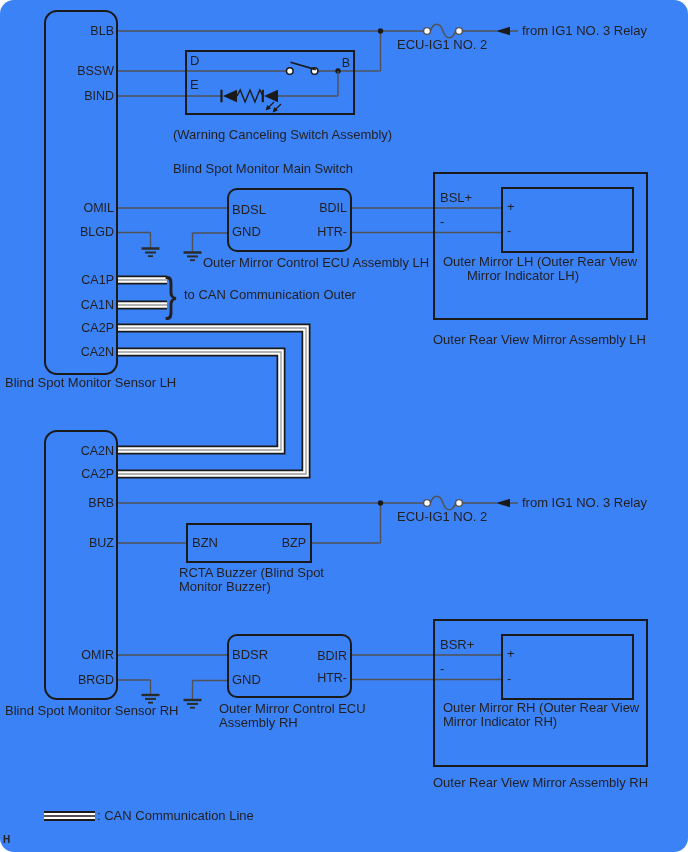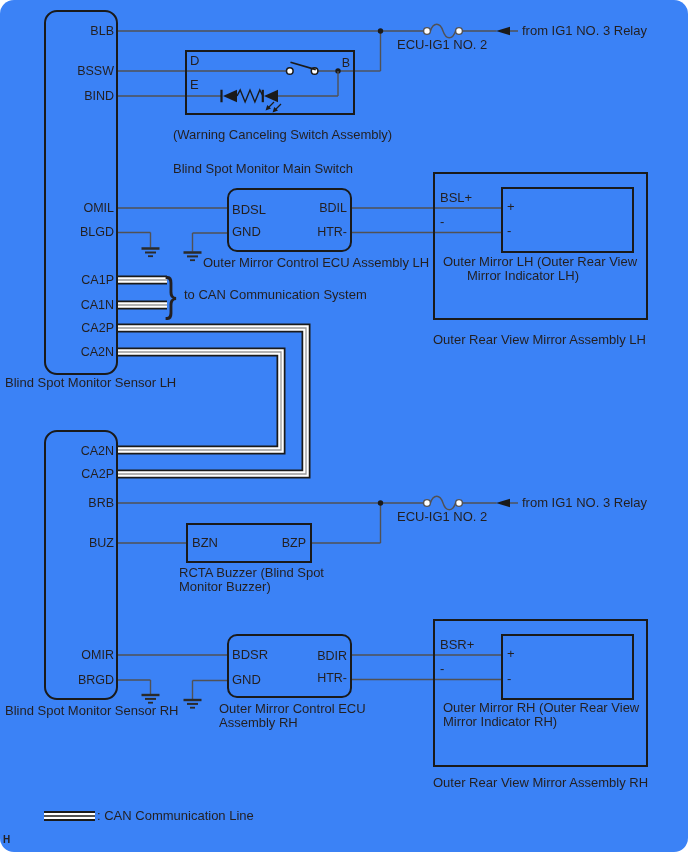--- a/index.html
+++ b/index.html
@@ -181,21 +181,21 @@
   <div class="lblr" style="right:338px;top:56px;">B</div>
   <div class="lbl" style="left:173px;top:114px;margin-top:48px;">Blind Spot Monitor Main Switch</div>
   <div class="lbl" style="left:173px;top:128px;">(Warning Canceling Switch Assembly)</div>
 
   <div class="lbl" style="left:397px;top:38px;">ECU-IG1 NO. 2</div>
   <div class="lbl" style="left:522px;top:24px;">from IG1 NO. 3 Relay</div>
   <div class="lbl" style="left:397px;top:510px;">ECU-IG1 NO. 2</div>
   <div class="lbl" style="left:522px;top:496px;">from IG1 NO. 3 Relay</div>
 
   <div class="brace" style="left:165px;top:270px;">}</div>
-  <div class="lbl" style="left:184px;top:288px;">to CAN Communication System</div>
+  <div class="lbl" style="left:184px;top:288px;">to CAN Communication Outer</div>
 
   <div class="lbl" style="left:232px;top:203px;">BDSL</div>
   <div class="lblr" style="right:341px;top:201px;">BDIL</div>
   <div class="lbl" style="left:232px;top:225px;">GND</div>
   <div class="lblr" style="right:341px;top:225px;">HTR-</div>
   <div class="lbl" style="left:203px;top:256px;">Outer Mirror Control ECU Assembly LH</div>
 
   <div class="lbl" style="left:440px;top:191px;">BSL+</div>
   <div class="lbl" style="left:440px;top:215px;">-</div>
   <div class="lbl" style="left:507px;top:200px;">+</div>

